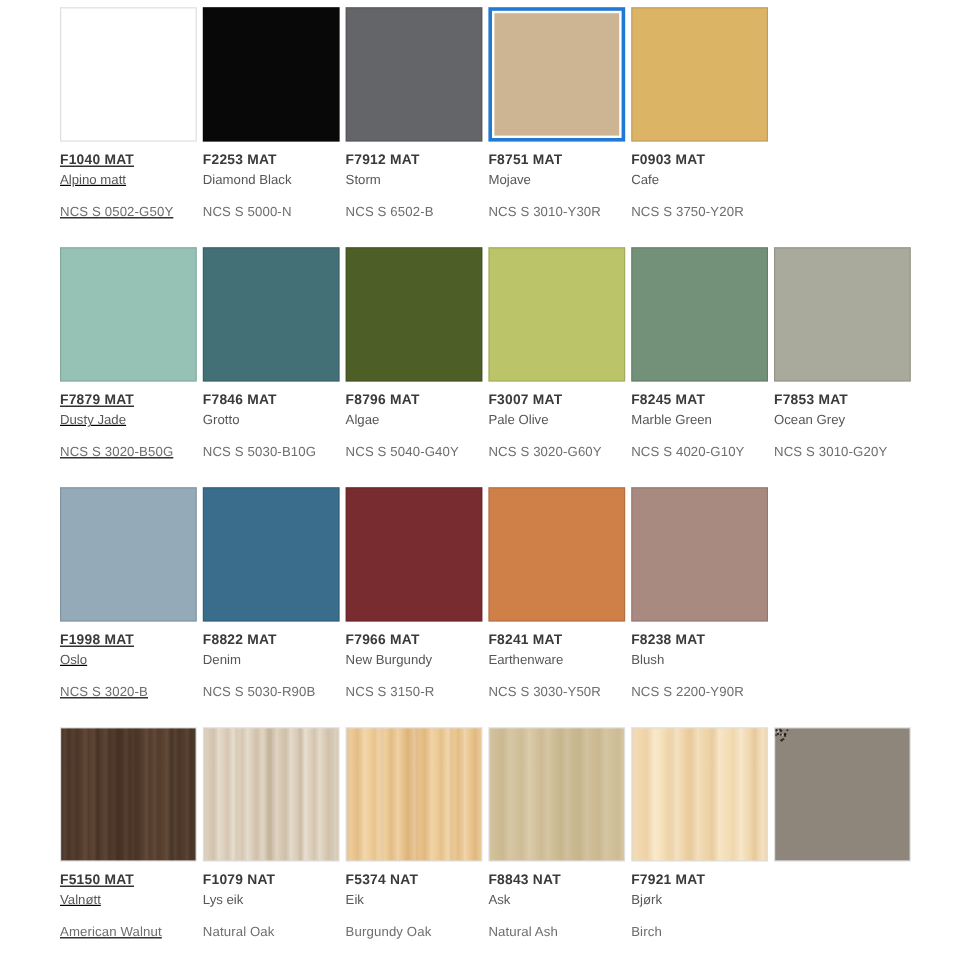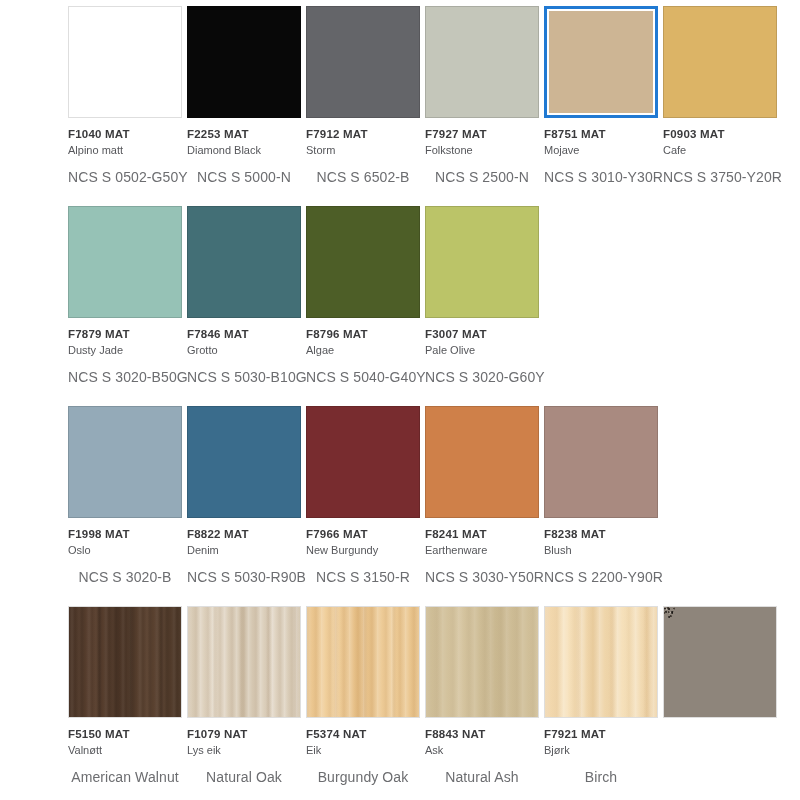--- a/index.html
+++ b/index.html
@@ -22,21 +22,21 @@
     width:800px;
     height:200px;
     box-sizing:border-box;
   }
   .swatch-cell{
     width:114px;
     margin-right:5px;
     box-sizing:border-box;
     position:relative;
   }
-  .swatch-cell:first-child{margin-left:68px;}
+  .swatch-cell:first-child{margin-left:50px;text-decoration:underline;}
   .swatch-cell:last-child{margin-right:0;}
 
   .chip-wrap{
     width:114px;
     height:112px;
     box-sizing:border-box;
     padding:0;
     position:relative;
   }
   .chip-wrap.selected{
@@ -68,28 +68,27 @@
   }
   .chip-name{
     font-size:11px;
     font-weight:normal;
     color:#55565a;
     line-height:15px;
     margin-top:2px;
     white-space:nowrap;
   }
   .chip-ref{
-    font-size:14px;
+    font-size:11px;
     font-weight:normal;
     color:#6c6d70;
     letter-spacing:0.1px;
     line-height:11px;
     margin-top:14px;
     white-space:nowrap;
-    text-align:center;
   }
 
   
   .grain-walnut{
     background-image:
       repeating-linear-gradient(90deg,
         rgba(255,255,255,0.00) 0px, rgba(255,255,255,0.055) 3px,
         rgba(0,0,0,0.07) 6px, rgba(255,255,255,0.02) 10px,
         rgba(0,0,0,0.10) 13px, rgba(255,255,255,0.00) 17px),
       repeating-linear-gradient(90deg,
@@ -187,30 +186,20 @@
         <div class="chip-wrap">
           <div class="chip" title="Storm" style="background: rgb(100, 101, 105);"></div>
         </div>
         <div class="chip-meta">
           <div class="chip-code">F7912 MAT</div>
           <div class="chip-name">Storm</div>
           <div class="chip-ref">NCS S 6502-B</div>
         </div>
       </div>
       <div class="swatch-cell">
-        <div class="chip-wrap">
-          <div class="chip" title="Folkstone" style="background: rgb(196, 198, 186);"></div>
-        </div>
-        <div class="chip-meta">
-          <div class="chip-code">F7927 MAT</div>
-          <div class="chip-name">Folkstone</div>
-          <div class="chip-ref">NCS S 2500-N</div>
-        </div>
-      </div>
-      <div class="swatch-cell">
         <div class="chip-wrap selected">
           <div class="chip" title="Mojave" style="background: rgb(205, 181, 148);"></div>
         </div>
         <div class="chip-meta">
           <div class="chip-code">F8751 MAT</div>
           <div class="chip-name">Mojave</div>
           <div class="chip-ref">NCS S 3010-Y30R</div>
         </div>
       </div>
       <div class="swatch-cell">
@@ -258,20 +247,40 @@
       <div class="swatch-cell">
         <div class="chip-wrap">
           <div class="chip" title="Pale Olive" style="background: rgb(187, 196, 104);"></div>
         </div>
         <div class="chip-meta">
           <div class="chip-code">F3007 MAT</div>
           <div class="chip-name">Pale Olive</div>
           <div class="chip-ref">NCS S 3020-G60Y</div>
         </div>
       </div>
+      <div class="swatch-cell">
+        <div class="chip-wrap">
+          <div class="chip" title="Marble Green" style="background: rgb(115, 145, 120);"></div>
+        </div>
+        <div class="chip-meta">
+          <div class="chip-code">F8245 MAT</div>
+          <div class="chip-name">Marble Green</div>
+          <div class="chip-ref">NCS S 4020-G10Y</div>
+        </div>
+      </div>
+      <div class="swatch-cell">
+        <div class="chip-wrap">
+          <div class="chip" title="Ocean Grey" style="background: rgb(169, 170, 155);"></div>
+        </div>
+        <div class="chip-meta">
+          <div class="chip-code">F7853 MAT</div>
+          <div class="chip-name">Ocean Grey</div>
+          <div class="chip-ref">NCS S 3010-G20Y</div>
+        </div>
+      </div>
     </div>
     <div class="grid-row">
       <div class="swatch-cell">
         <div class="chip-wrap">
           <div class="chip" title="Oslo" style="background: rgb(148, 170, 184);"></div>
         </div>
         <div class="chip-meta">
           <div class="chip-code">F1998 MAT</div>
           <div class="chip-name">Oslo</div>
           <div class="chip-ref">NCS S 3020-B</div>

